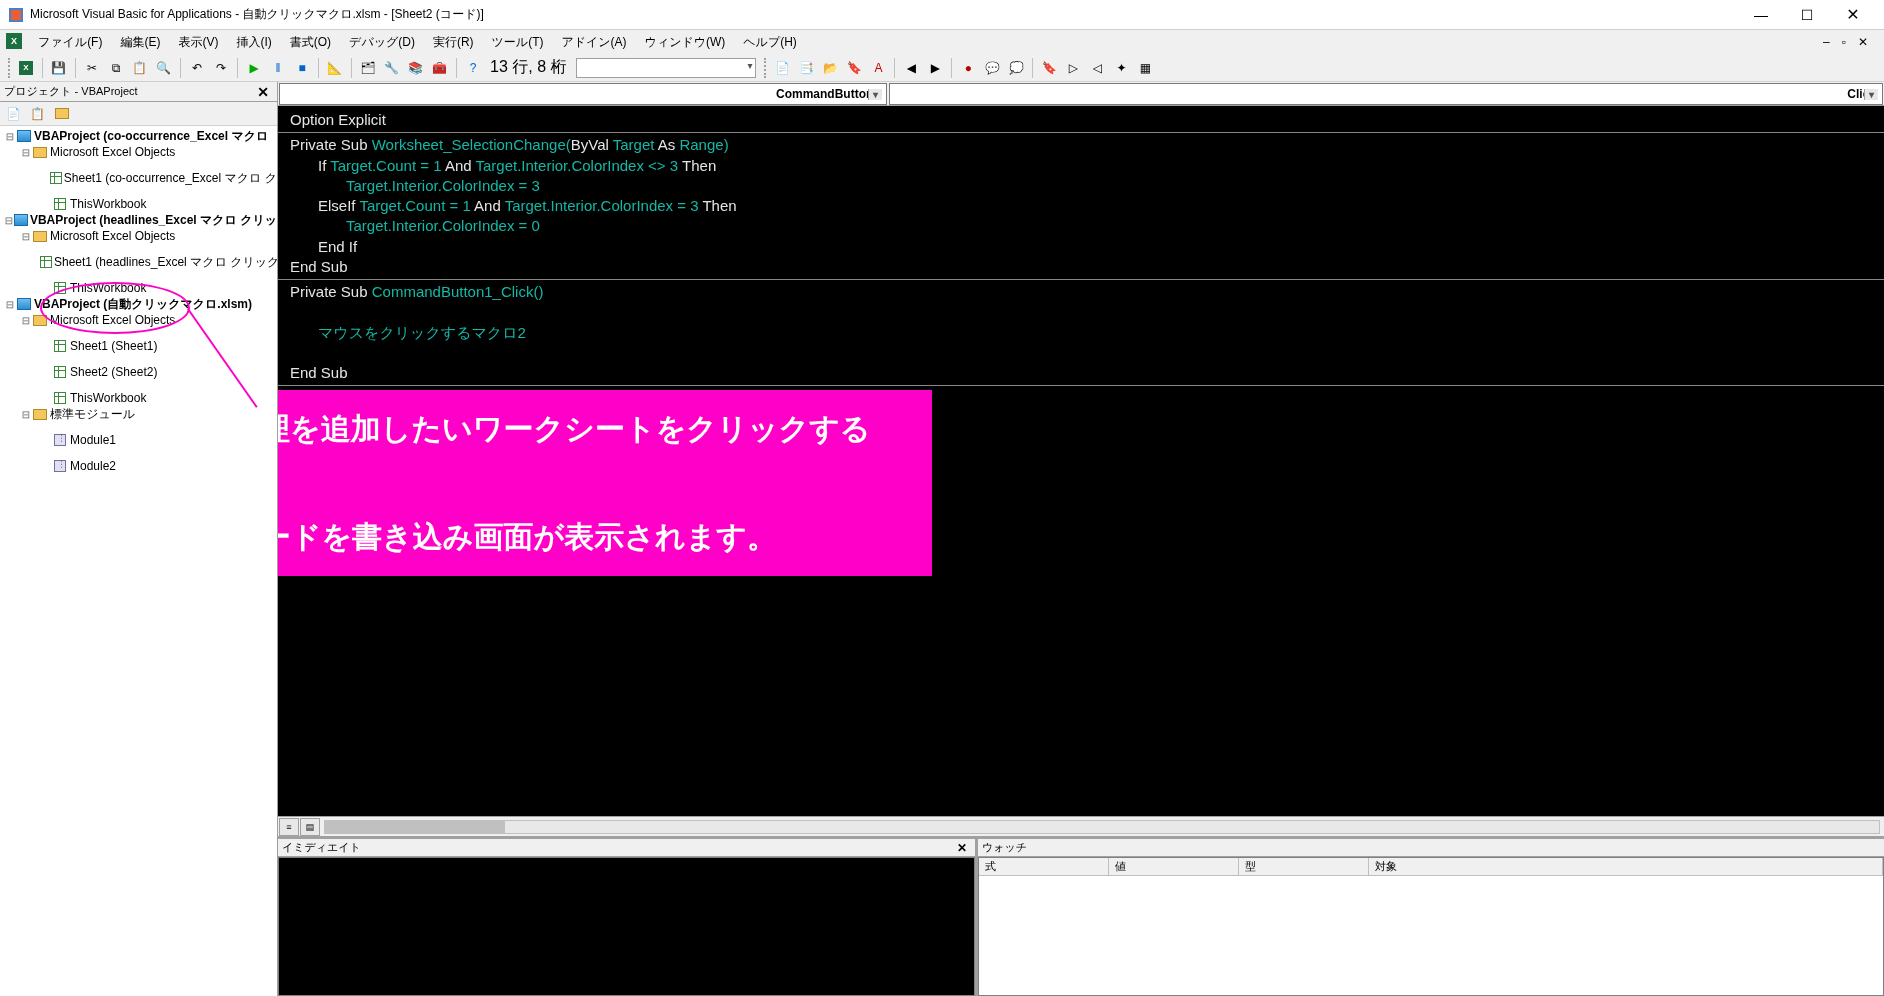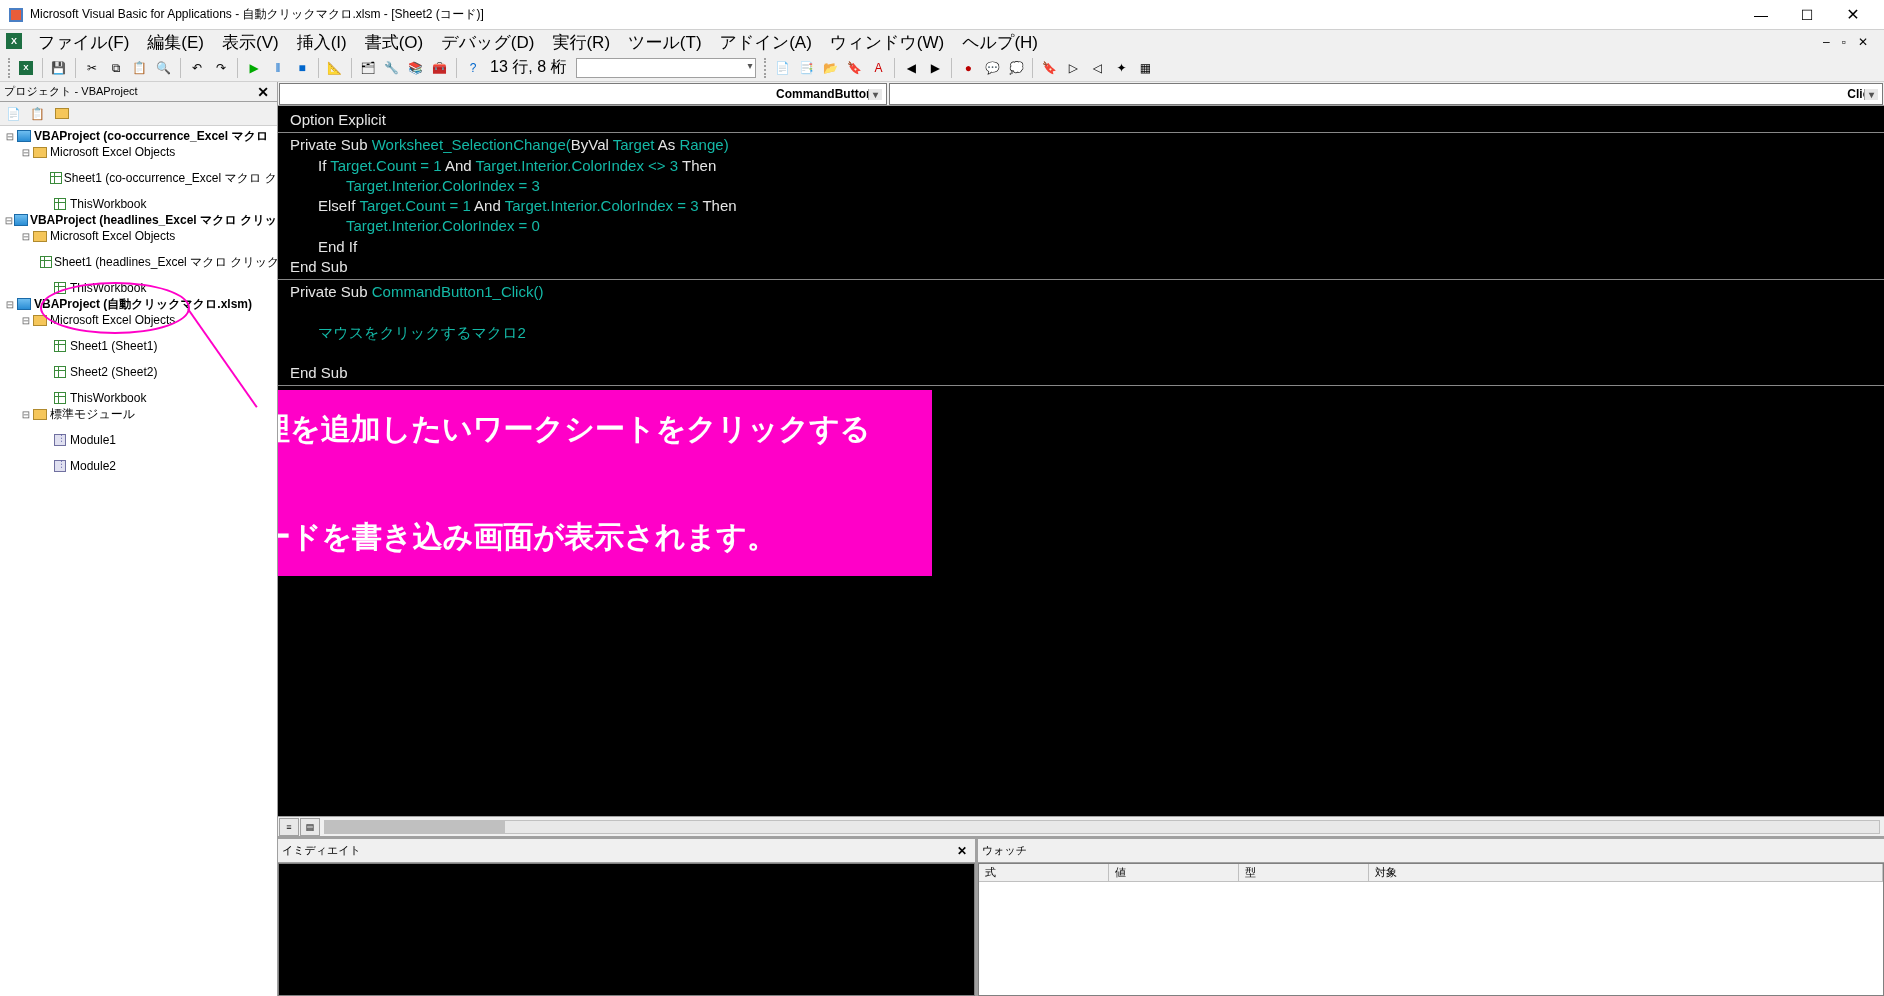--- a/index.html
+++ b/index.html
@@ -8,21 +8,21 @@
 
 .titlebar { height: 30px; background: #fff; display: flex; align-items: center; padding: 0 8px; border-bottom: 1px solid #d0d0d0; }
 .titlebar .app-icon { width: 16px; height: 16px; margin-right: 6px; }
 .titlebar .title-text { flex: 1; font-size: 12px; color: #000; }
 .win-controls { display: flex; gap: 0; }
 .win-controls div { width: 46px; height: 30px; display: flex; align-items: center; justify-content: center; font-size: 14px; }
 .win-controls .close-btn { font-size: 16px; }
 
 
 .menubar { height: 24px; background: #f0f0f0; display: flex; align-items: center; padding: 0 6px; gap: 2px; }
-.menubar .menu-item { padding: 2px 8px; font-size: 17px; cursor: pointer; }
+.menubar .menu-item { padding: 2px 8px; font-size: 12px; cursor: pointer; }
 .menubar .first-icon { width: 18px; height: 18px; margin-right: 4px; }
 .menubar .mdi-controls { margin-left: auto; display: flex; gap: 4px; padding-right: 6px; }
 .menubar .mdi-controls span { padding: 0 4px; cursor: pointer; }
 
 
 .toolbar { height: 28px; background: #f0f0f0; display: flex; align-items: center; padding: 0 6px; gap: 2px; border-bottom: 1px solid #d0d0d0; }
 .toolbar .tbtn { width: 22px; height: 22px; display: flex; align-items: center; justify-content: center; border: 1px solid transparent; cursor: pointer; }
 .toolbar .sep { width: 1px; height: 20px; background: #c0c0c0; margin: 0 3px; }
 .toolbar .drip { width: 3px; height: 20px; border-left: 2px dotted #a0a0a0; margin: 0 2px; }
 .toolbar .pos-label { font-size: 16px; padding: 0 4px; }
@@ -73,21 +73,21 @@
 
 .code-footer { height: 20px; background: #f0f0f0; border-top: 1px solid #a0a0a0; display: flex; align-items: center; }
 .code-footer .viewbtn { width: 20px; height: 18px; border: 1px solid #a0a0a0; background: #e8e8e8; margin-left: 1px; display: flex; align-items: center; justify-content: center; font-size: 9px; }
 .code-footer .hscroll { flex: 1; height: 14px; background: #e8e8e8; margin: 0 4px; position: relative; border: 1px solid #c0c0c0; }
 .code-footer .hscroll .thumb { position: absolute; left: 0; top: 0; bottom: 0; width: 180px; background: #c0c0c0; }
 
 
 .bottom-panels { height: 160px; display: flex; border-top: 3px solid #a0a0a0; }
 .immediate-panel { width: 700px; display: flex; flex-direction: column; border-right: 3px solid #a0a0a0; }
 .watch-panel { flex: 1; display: flex; flex-direction: column; }
-.bp-header { height: 24px; background: #f0f0f0; border-bottom: 1px solid #a0a0a0; display: flex; align-items: center; padding: 0 4px; font-size: 11px; }
+.bp-header { height: 18px; background: #f0f0f0; border-bottom: 1px solid #a0a0a0; display: flex; align-items: center; padding: 0 4px; font-size: 11px; }
 .bp-header .close-x { margin-left: auto; font-weight: bold; cursor: pointer; padding: 0 4px; font-size: 12px; }
 .immediate-body { flex: 1; background: #000; border: 1px solid #808080; }
 .watch-body { flex: 1; background: #fff; border: 1px solid #808080; }
 .watch-header-row { height: 18px; background: #f0f0f0; border-bottom: 1px solid #c0c0c0; display: flex; }
 .watch-header-row .wcol { border-right: 1px solid #c0c0c0; padding: 0 6px; font-size: 11px; display: flex; align-items: center; }
 .wcol:nth-child(1){width:130px;} .wcol:nth-child(2){width:130px;} .wcol:nth-child(3){width:130px;} .wcol:nth-child(4){flex:1;}
 
 
 .i-folder { width: 14px; height: 11px; background: #f5c65a; border: 1px solid #b08a2e; }
 .i-folder-open { width: 14px; height: 11px; background: #f5c65a; border: 1px solid #b08a2e; position: relative; }

